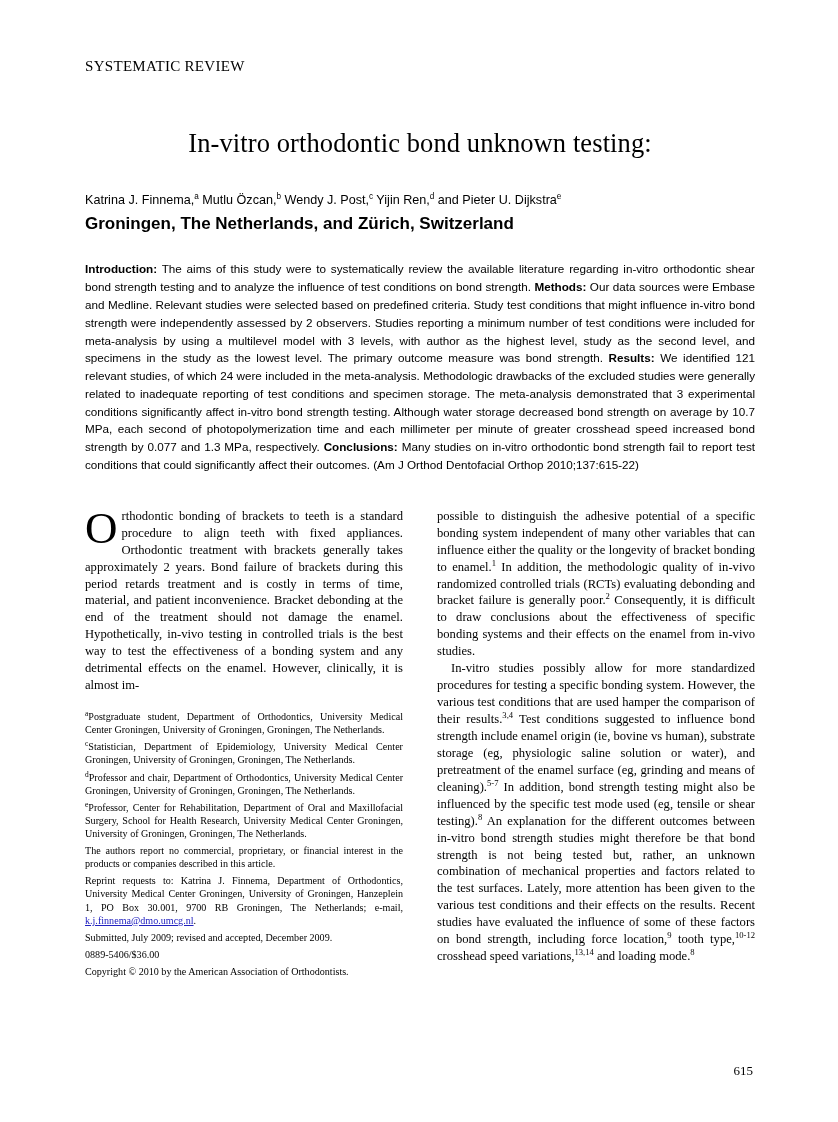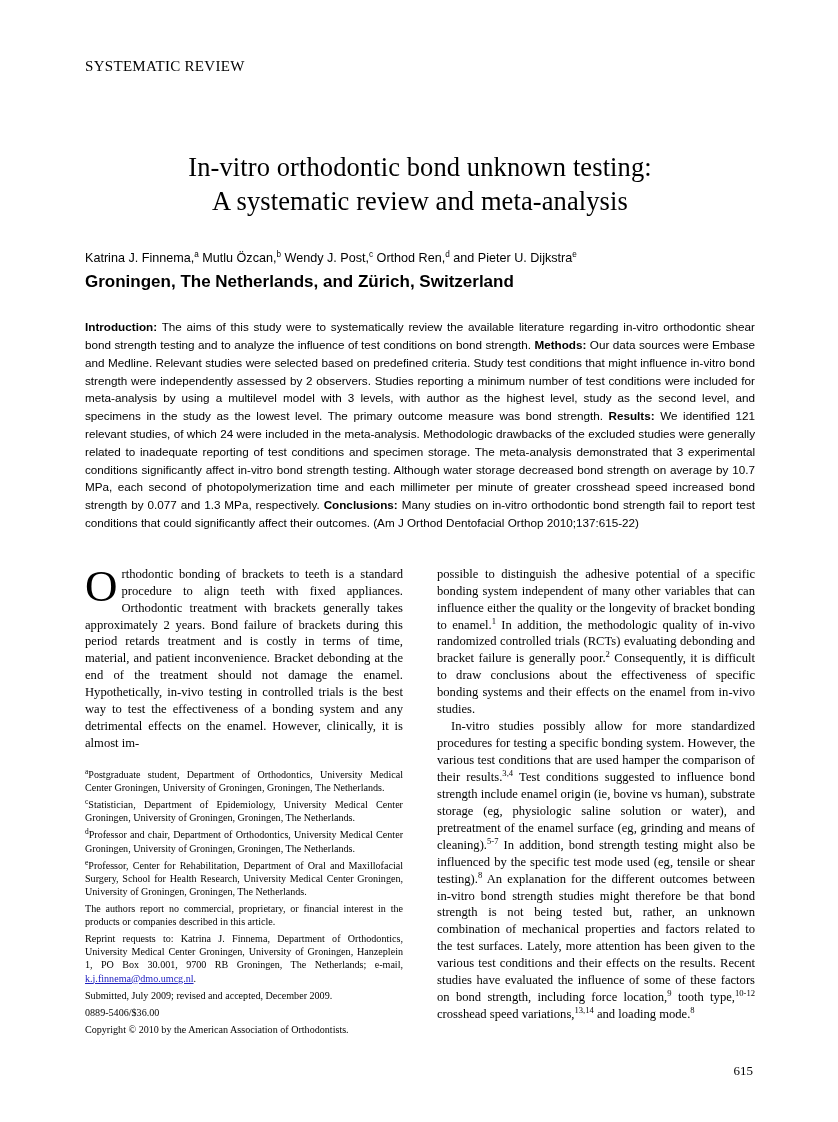--- a/index.html
+++ b/index.html
@@ -26,21 +26,21 @@
     position: absolute;
     left: 85px;
     top: 58px;
     width: 670px;
   }
 
   .kicker {
     font-family: "Liberation Serif", serif;
     font-size: 15px;
     letter-spacing: 0.3px;
-    margin: 0 0 76px 0;
+    margin: 0 0 52px 0;
   }
 
   .title {
     text-align: center;
     font-size: 26.5px;
     line-height: 1.28;
     font-weight: normal;
     margin: 0 0 30px 0;
     letter-spacing: 0.1px;
   }
@@ -120,25 +120,24 @@
 </head>
 <body>
 
 <div class="page">
   <div class="content">
 
     <div class="kicker">SYSTEMATIC REVIEW</div>
 
     <h1 class="title">
       <span class="line">In-vitro orthodontic bond unknown testing:</span>
-      <span class="line">A systematic review and meta-analysis</span>
     </h1>
 
     <div class="authors">
-      <span>Katrina J. Finnema,</span><sup>a</sup><span> Mutlu Özcan,</span><sup>b</sup><span> Wendy J. Post,</span><sup>c</sup><span> Orthod Ren,</span><sup>d</sup><span> and Pieter U. Dijkstra</span><sup>e</sup>
+      <span>Katrina J. Finnema,</span><sup>a</sup><span> Mutlu Özcan,</span><sup>b</sup><span> Wendy J. Post,</span><sup>c</sup><span> Yijin Ren,</span><sup>d</sup><span> and Pieter U. Dijkstra</span><sup>e</sup>
     </div>
     <div class="affil-line">Groningen, The Netherlands, and Zürich, Switzerland</div>
 
     <div class="abstract">
       <b>Introduction:</b><span> The aims of this study were to systematically review the available literature regarding in-vitro orthodontic shear bond strength testing and to analyze the influence of test conditions on bond strength.</span>
       <b>Methods:</b><span> Our data sources were Embase and Medline. Relevant studies were selected based on predefined criteria. Study test conditions that might influence in-vitro bond strength were independently assessed by 2 observers. Studies reporting a minimum number of test conditions were included for meta-analysis by using a multilevel model with 3 levels, with author as the highest level, study as the second level, and specimens in the study as the lowest level. The primary outcome measure was bond strength.</span>
       <b>Results:</b><span> We identified 121 relevant studies, of which 24 were included in the meta-analysis. Methodologic drawbacks of the excluded studies were generally related to inadequate reporting of test conditions and specimen storage. The meta-analysis demonstrated that 3 experimental conditions significantly affect in-vitro bond strength testing. Although water storage decreased bond strength on average by 10.7 MPa, each second of photopolymerization time and each millimeter per minute of greater crosshead speed increased bond strength by 0.077 and 1.3 MPa, respectively.</span>
       <b>Conclusions:</b><span> Many studies on in-vitro orthodontic bond strength fail to report test conditions that could significantly affect their outcomes. (Am J Orthod Dentofacial Orthop 2010;137:615-22)</span>
     </div>
 

